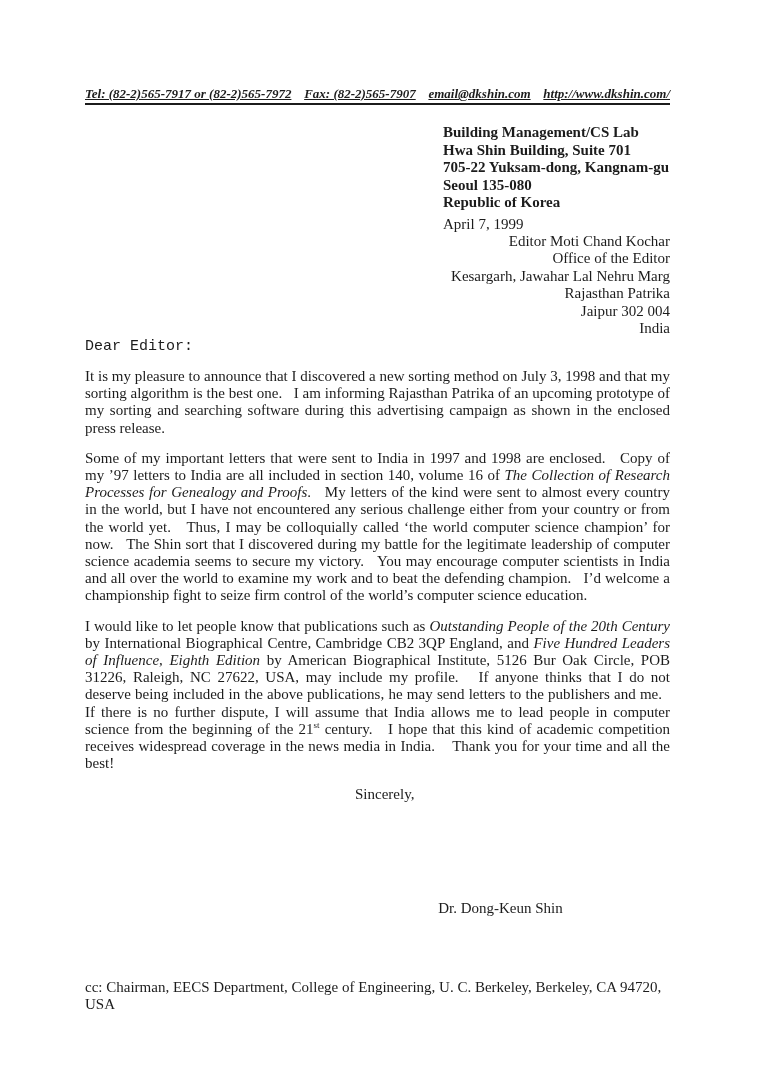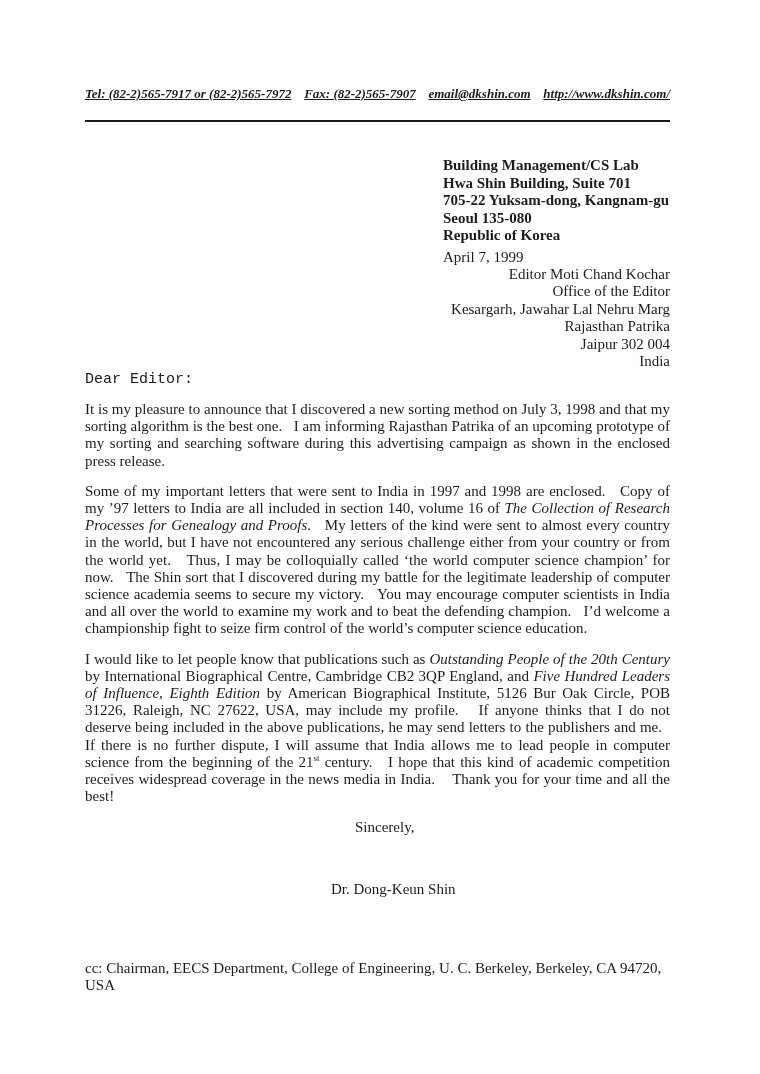--- a/index.html
+++ b/index.html
@@ -17,39 +17,39 @@
   }
   .contact-line {
     display: flex;
     justify-content: space-between;
     font-size: 13px;
     font-weight: bold;
     font-style: italic;
     line-height: 16px;
     white-space: nowrap;
     border-bottom: 2px solid #1c1c1c;
-    padding-bottom: 18px;
+    padding-bottom: 1px;
   }
   .contact-line span { text-decoration: underline; }
   .sender {
-    margin: 35px 0 0 358px;
+    margin: 19px 0 0 358px;
     font-weight: bold;
     line-height: 17.5px;
   }
   .date { margin: 4px 0 0 358px; }
   .recipient { line-height: 17.5px; text-align: right; }
   .salutation { margin-top: 0; font-family: Liberation Mono, monospace; }
   .body-para {
     margin: 13px 0 0 0;
     text-align: justify;
   }
   .body-para i { font-style: italic; }
   sup { font-size: 9px; line-height: 0; vertical-align: super; }
   .valediction { margin: 14px 0 0 270px; }
-  .signature { margin: 44px 0 0 246px; }
+  .signature { margin: 96px 0 0 246px; text-align: center; }
   .cc { margin-top: 62px; }
 </style>
 </head>
 <body>
 
 <div class="page">
 
   <div class="contact-line">
     <span>Tel: (82-2)565-7917 or (82-2)565-7972</span>
     <span>Fax: (82-2)565-7907</span>

